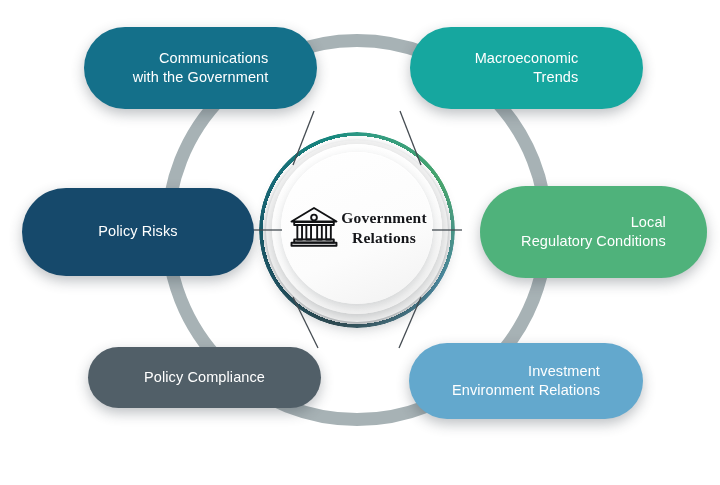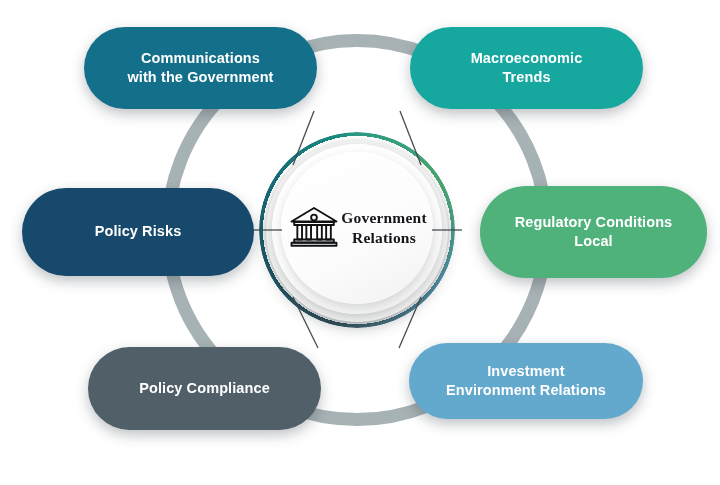--- a/index.html
+++ b/index.html
@@ -128,36 +128,35 @@
   }
 
   
   .pill {
     position: absolute;
     z-index: 8;
     border-radius: 999px;
     display: flex;
     align-items: center;
     justify-content: center;
-    text-align: center;
+    text-align: right;
     color: #ffffff;
     font-size: 14.5px;
     line-height: 1.34;
     letter-spacing: 0.1px;
     box-shadow: 0 5px 13px rgba(40,50,60,0.30);
     padding: 4px 14px;
     box-sizing: border-box;
-    font-weight: bold;
   }
 
   .pill-tl { left: 84px;  top: 27px;  width: 233px; height: 82px; }
   .pill-tr { left: 410px; top: 27px;  width: 233px; height: 82px; }
   .pill-l  { left: 22px;  top: 188px; width: 232px; height: 88px; }
   .pill-r  { left: 480px; top: 186px; width: 227px; height: 92px; }
-  .pill-bl { left: 88px;  top: 347px; width: 233px; height: 83px; }
+  .pill-bl { left: 88px;  top: 347px; width: 233px; height: 61px; }
   .pill-br { left: 409px; top: 343px; width: 234px; height: 76px; }
 </style>
 </head>
 <body>
 
 <div id="stage">
 
   <div class="ring-outer"></div>
 
   <div class="ring-color"></div>
@@ -211,22 +210,22 @@
 
   <div class="pill pill-tr" style="background:#16a79f">
     <div>
       <div>Macroeconomic</div>
       <div>Trends</div>
     </div>
   </div>
 
   <div class="pill pill-r" style="background:#4fb27b">
     <div>
+      <div>Local</div>
       <div>Regulatory Conditions</div>
-      <div>Local</div>
     </div>
   </div>
 
   <div class="pill pill-bl" style="background:#515f68">
     <div>
       <div>Policy Compliance</div>
     </div>
   </div>
 
   <div class="pill pill-br" style="background:#63a8cd">

